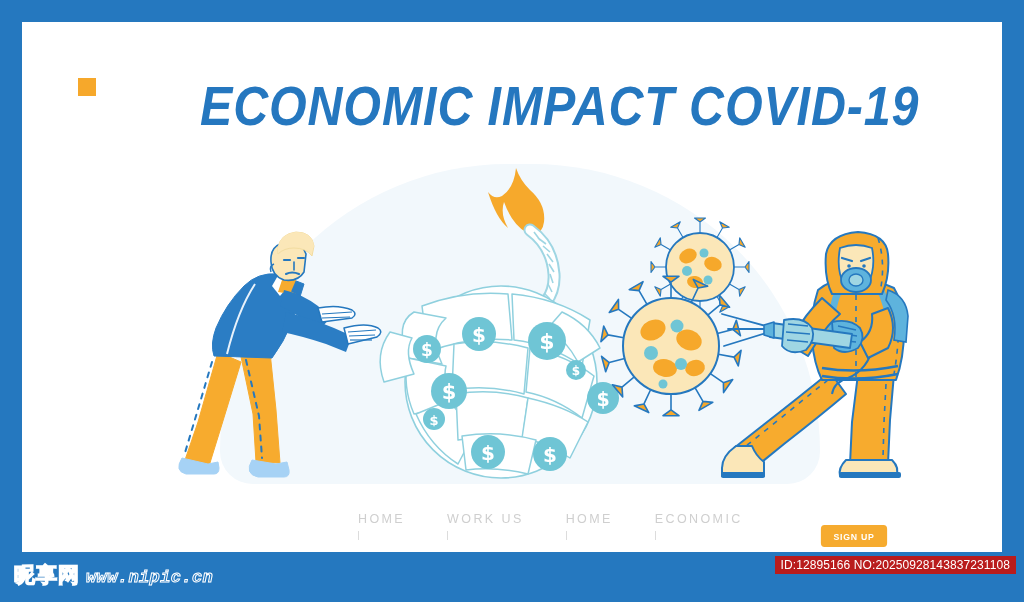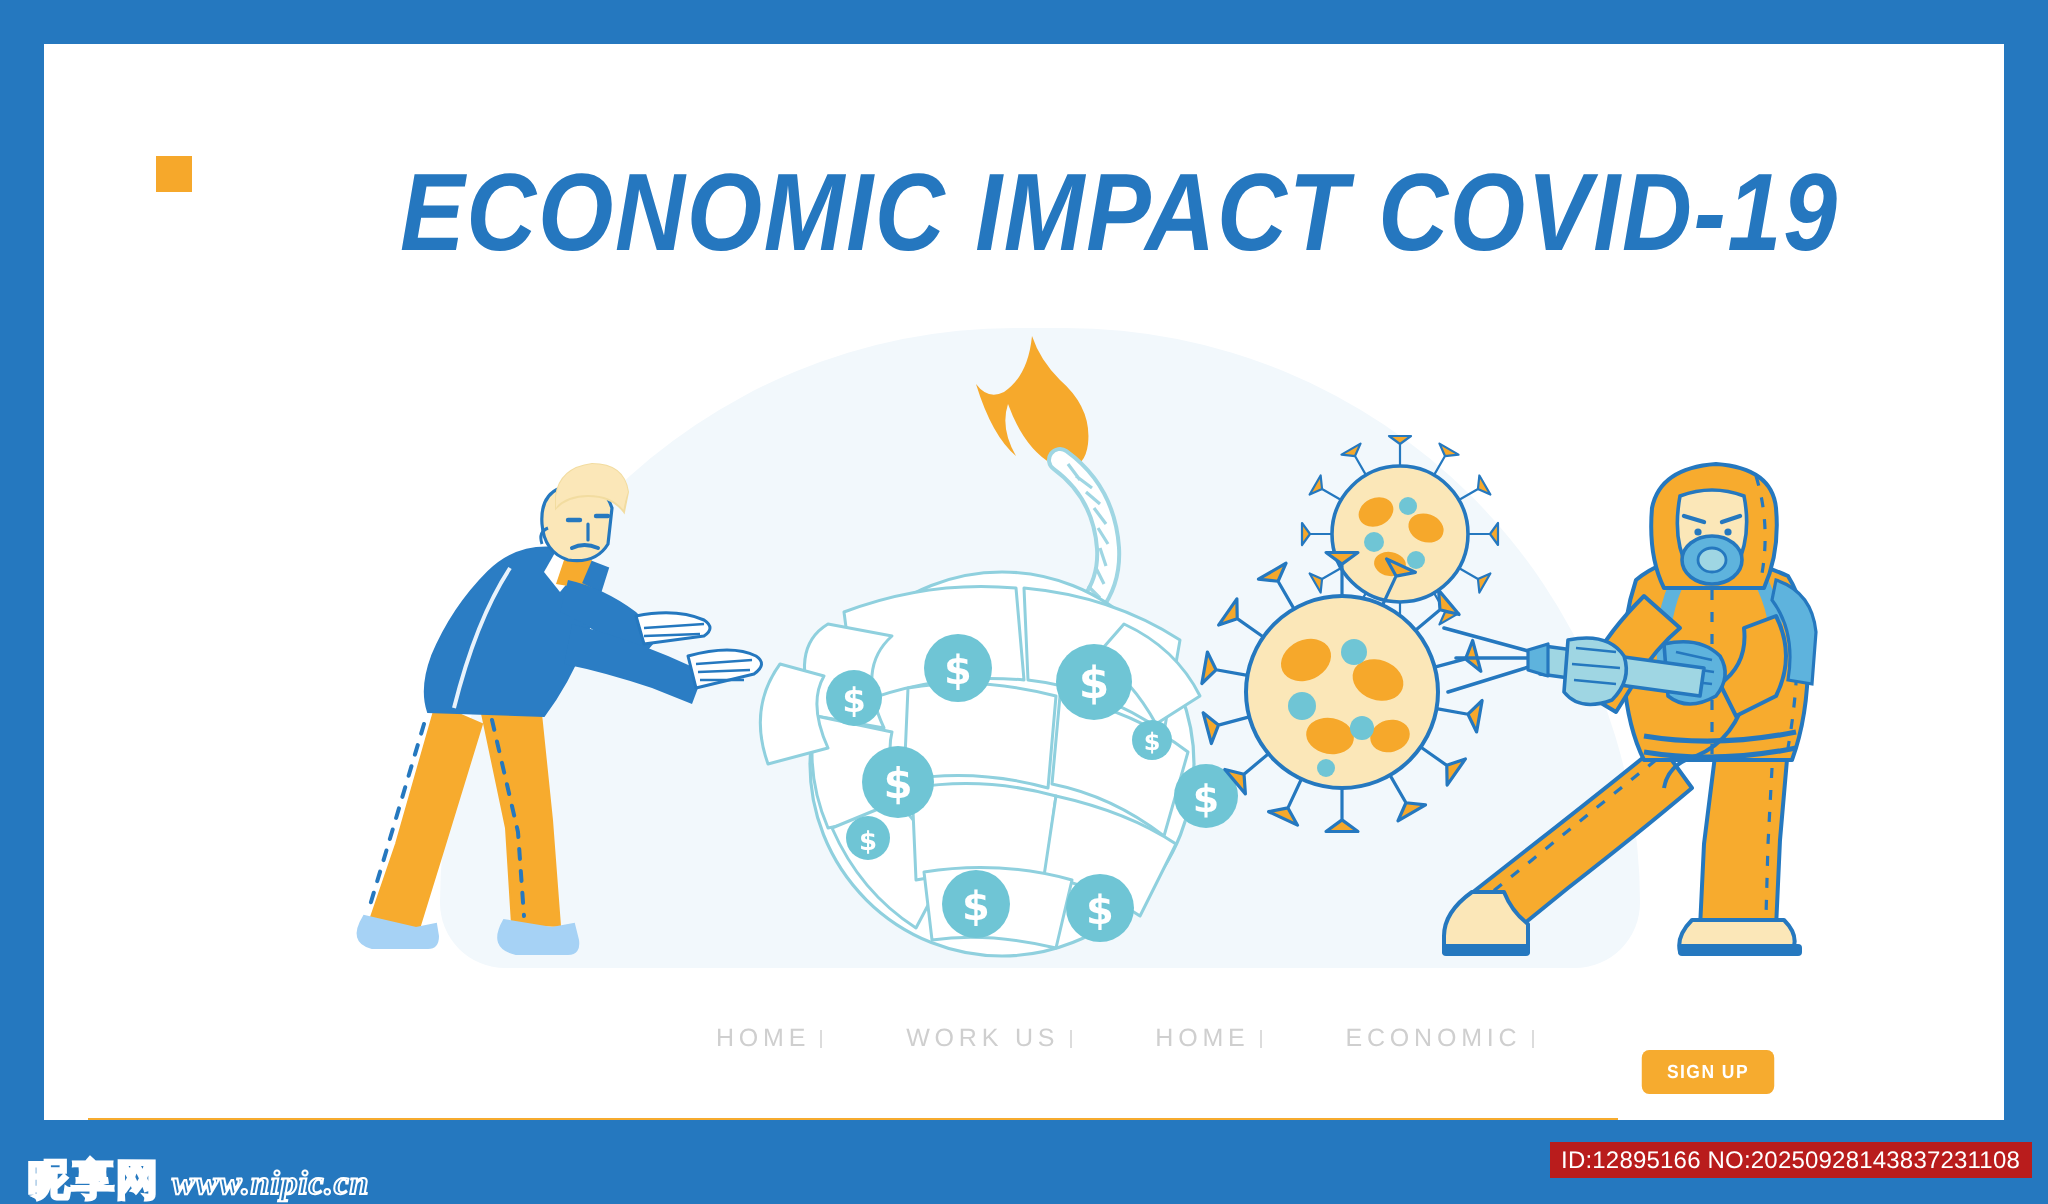--- a/index.html
+++ b/index.html
@@ -90,21 +90,22 @@
   #nav {
     position: absolute;
     left: 336px;
     top: 490px;
     display: flex;
     align-items: flex-start;
     gap: 42px;
   }
   .nav-item {
     display: flex;
-    align-items: center;
+    flex-direction: column;
+    align-items: flex-start;
     gap: 5px;
     cursor: pointer;
   }
   .nav-label {
     color: #cfcfcf;
     font-family: "Liberation Sans", sans-serif;
     font-size: 12.5px;
     font-weight: 400;
     letter-spacing: 2.4px;
     white-space: nowrap;
@@ -143,21 +144,21 @@
     top: 537px;
     width: 765px;
     height: 7px;
     background: #f6ab2f;
   }
 
   
   #watermark-strip {
     position: absolute;
     left: 0;
-    bottom: 1px;
+    bottom: 16px;
     width: 1024px;
     height: 34px;
     background: #2578bf;
   }
   #watermark-logo {
     position: absolute;
     left: 14px;
     top: 9px;
     display: flex;
     align-items: baseline;
@@ -168,21 +169,21 @@
     color: transparent;
     -webkit-text-stroke: 1.4px #ffffff;
     font-family: "DejaVu Sans", sans-serif;
     font-size: 21px;
     font-weight: 700;
     letter-spacing: 1px;
   }
   #watermark-url {
     color: transparent;
     -webkit-text-stroke: 1px #ffffff;
-    font-family: Liberation Serif, serif;
+    font-family: Liberation Mono, monospace;
     font-size: 17px;
     font-style: italic;
     font-weight: 700;
     letter-spacing: 0.4px;
   }
   #watermark-id {
     position: absolute;
     right: 8px;
     top: 4px;
     background: #b91c1c;

